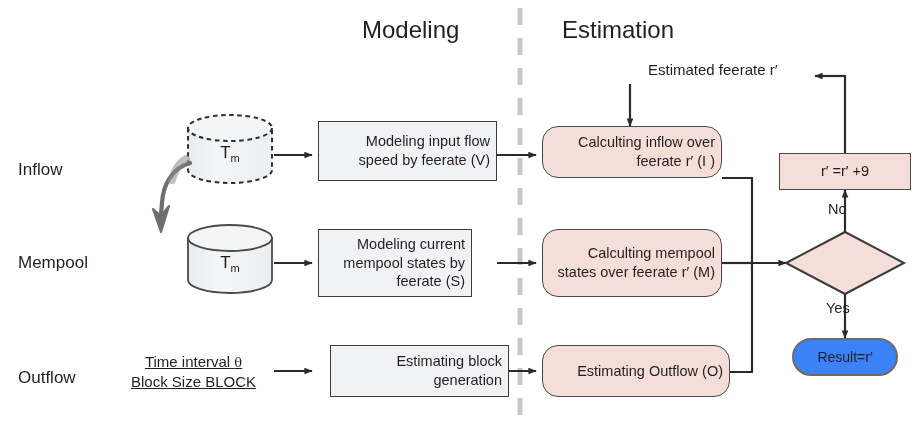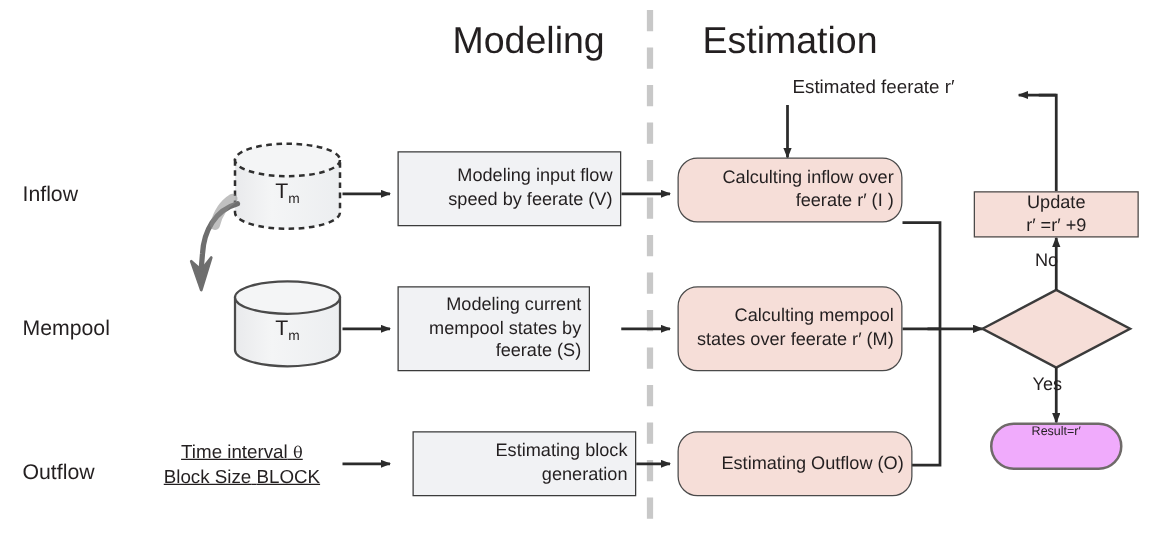--- a/index.html
+++ b/index.html
@@ -19,21 +19,21 @@
     position:absolute;
     left:0; top:0;
     width:924px;
     height:435px;
     pointer-events:none;
   }
   .abs{position:absolute;}
 
   
   .col-title{
-    font-size:30px;
+    font-size:24px;
     font-weight:400;
     letter-spacing:0px;
     color:#231f20;
     white-space:nowrap;
   }
 
   
   .row-label{
     font-size:17px;
     font-weight:400;
@@ -80,25 +80,25 @@
     z-index:3;
     font-size:15px;
     color:#231f20;
     white-space:nowrap;
     letter-spacing:.3px;
   }
 
   
   .pill{
     box-sizing:border-box;
-    display:flex;justify-content:center;
-    background:#f0abfc;
+    display:flex;align-items:center;justify-content:center;
+    background:#3b82f6;
     border:2.4px solid #6f6a69;
     border-radius:20px;
-    font-size:10px;
+    font-size:14px;
     color:#231f20;
     white-space:nowrap;
   }
 
   
   .cyl-label{
     position:absolute;
     left:0;right:0;
     text-align:center;
     font-size:17px;
@@ -182,21 +182,21 @@
     <line x1="845" y1="76" x2="815" y2="76" stroke="#2b2b2b" stroke-width="2.2" marker-end="url(#arr)"></line>
 
     <line x1="630" y1="84" x2="630" y2="126" stroke="#2b2b2b" stroke-width="2.2" marker-end="url(#arr)"></line>
 
     <line x1="845" y1="294" x2="845" y2="338" stroke="#2b2b2b" stroke-width="2.2" marker-end="url(#arr)"></line>
   </svg>
 
   <div class="abs col-title" style="left:362px;top:16px;">Modeling</div>
   <div class="abs col-title" style="left:562px;top:16px;">Estimation</div>
 
-  <div class="abs row-label" style="left:18px;top:146px;text-align:center;">Inflow</div>
+  <div class="abs row-label" style="left:18px;top:160px;text-align:center;">Inflow</div>
   <div class="abs row-label" style="left:18px;top:253px;">Mempool</div>
   <div class="abs row-label" style="left:18px;top:368px;">Outflow</div>
 
   <div class="abs" style="left:188px;top:143px;width:84px;">
     <div class="cyl-label" style="position:static;">
       <span>T</span><span class="sub">m</span>
     </div>
   </div>
   <div class="abs" style="left:188px;top:253px;width:84px;">
     <div class="cyl-label" style="position:static;">
@@ -228,25 +228,24 @@
   <div class="abs box box-pink" style="left:542px;top:126px;width:180px;height:52px;">
     <span class="inner">Calculting inflow over feerate r′   (I )</span>
   </div>
   <div class="abs box box-pink" style="left:542px;top:229px;width:180px;height:68px;">
     <span class="inner">Calculting mempool states over feerate r′   (M)</span>
   </div>
   <div class="abs box box-pink" style="left:542px;top:345px;width:188px;height:52px;">
     <span class="inner">Estimating Outflow (O)</span>
   </div>
 
-  <div class="abs freetext" style="left:634px;top:60px;">Estimated feerate r′</div>
+  <div class="abs freetext" style="left:648px;top:60px;">Estimated feerate r′</div>
 
   <div class="abs box-update" style="left:779px;top:153px;width:132px;height:37px;">
     <div style="width:100%;">
-      <div>Update</div>
       <div>r′   =r′   +9</div>
     </div>
   </div>
 
   <div class="abs edge-label" style="left:828px;top:201px;">No</div>
   <div class="abs edge-label" style="left:826px;top:300px;">Yes</div>
 
 
   <div class="abs pill" style="left:792px;top:338px;width:106px;height:38px;">
     <span>Result=r′</span>

